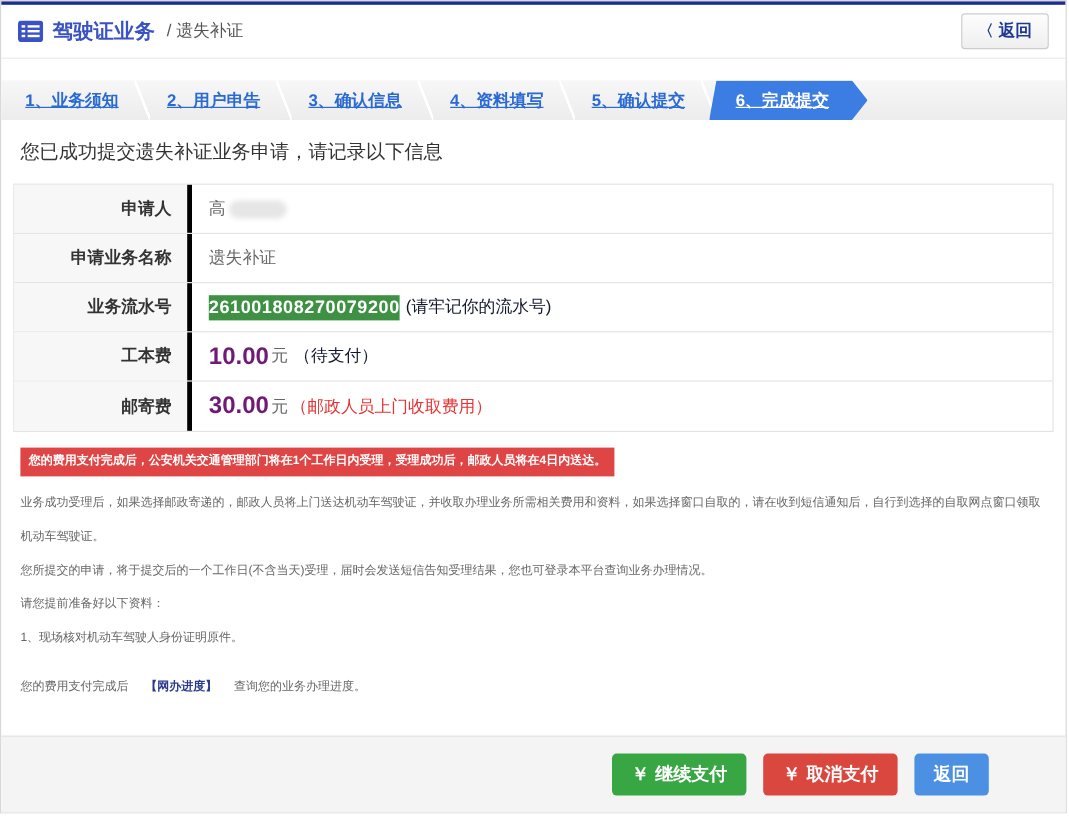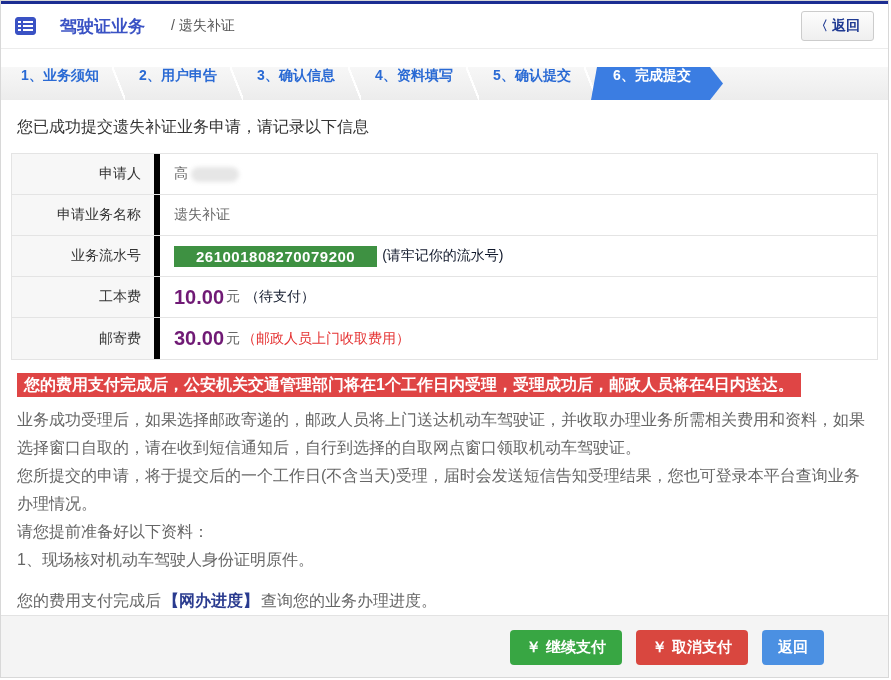--- a/index.html
+++ b/index.html
@@ -15,44 +15,45 @@
     background:#fff; overflow:hidden;
   }
   .topbar { height:3px; background:#1c2d92; flex:none; }
 
   
   header {
     height:45px; flex:none;
     display:flex; align-items:center; justify-content:space-between;
     padding:0 14px; border-bottom:1px solid #ececec;
   }
-  .crumb { display:flex; align-items:center; gap:24px; }
+  .crumb { display:flex; align-items:center; gap:8px; }
   .crumb .icon { display:flex; align-items:center; }
   .crumb .title { color:#3a52c4; font-size:17px; font-weight:bold; }
   .crumb .subtitle { color:#555; font-size:14px; margin-left:2px; }
   .back-btn {
     background:linear-gradient(#fdfdfd,#efefef);
     border:1px solid #ccc; border-radius:3px;
     color:#1f3a93; font-weight:bold; font-size:14px;
     padding:5px 13px; cursor:pointer;
     font-family:inherit; display:flex; align-items:center; gap:4px;
   }
   .back-btn .chev { font-size:13px; }
 
   
   .steps {
     margin-top:18px; flex:none;
     height:33px; display:flex;
     background:linear-gradient(#f7f7f7,#ececec);
   }
   .step {
     width:118px; flex:none; position:relative;
-    display:flex; justify-content:center;
+    display:flex; align-items:center; justify-content:center;
     color:#2a6ad4; font-weight:bold; font-size:14px;
     cursor:default;
+    text-decoration:underline;
   }
   .step:not(.active)::after {
     content:''; position:absolute; right:-6px; top:0; bottom:0; width:13px;
     background:linear-gradient(to top right,
       transparent 46%, #ffffff 47%, #ffffff 55%, transparent 56%);
     pointer-events:none;
   }
   .step.active {
     width:132px; background:#3b7de2; color:#fff;
     clip-path:polygon(6px 0, calc(100% - 13px) 0, 100% 50%, calc(100% - 13px) 100%, 0 100%);
@@ -63,45 +64,45 @@
   .success { margin:17px 16px 11px; font-size:16px; color:#333; }
 
   
   .tbl { margin:4px 10px 0; border:1px solid #e4e4e4; }
   .row { display:flex; border-bottom:1px solid #e4e4e4; height:41px; }
   .row:last-child { border-bottom:none; }
   .cell { display:flex; align-items:center; }
   .cell.label {
     width:148px; flex:none; background:#f7f7f7;
     justify-content:flex-end; padding-right:13px;
-    font-weight:normal; color:#333; border-right:6px solid #000000;
+    font-weight:bold; color:#333; border-right:4px solid #000000;
   }
   .cell.value { flex:1; padding-left:14px; color:#666; }
   .blur-blob {
     display:inline-block; width:48px; height:15px; margin-left:3px;
     background:#e6e6e6; border-radius:8px; filter:blur(2px);
   }
   .badge {
     background:#3e9142; color:#fff; font-weight:bold;
-    font-size:15px; padding:2px 22px; letter-spacing:.5px;
+    font-size:15px; padding:2px 0; letter-spacing:.5px;
   }
   .note { color:#0f172a; margin-left:5px; }
   .price { color:#701a75; font-weight:bold; font-size:20px; margin-right:2px; }
   .unit { color:#666; }
   .note-red { color:#e53333; margin-left:2px; }
 
   
-  .notice { padding:13px 16px 0; color:#666; font-size:16px; }
+  .notice { padding:13px 16px 0; color:#666; font-size:10px; }
   .banner {
     display:inline-block; background:#df4545; color:#fff;
     font-weight:bold; padding:3px 7px; margin-bottom:9px; line-height:18px;
   }
   .notice p { line-height:28px; }
   .progress-line { margin-top:13px; }
-  .progress-link { color:#2a3b8f; font-weight:bold; cursor:pointer; margin:0 2px; text-decoration:none; }
+  .progress-link { color:#2a3b8f; font-weight:bold; cursor:pointer; margin:0 14px; text-decoration:none; }
 
   
   footer {
     margin-top:auto; flex:none;
     background:#f4f4f4; border-top:1px solid #e3e3e3;
     display:flex; justify-content:flex-end; align-items:center;
     gap:14px; padding:14px 64px 14px 0; min-height:61px;
   }
   .btn {
     border:none; border-radius:4px; color:#fff; font-weight:bold;

